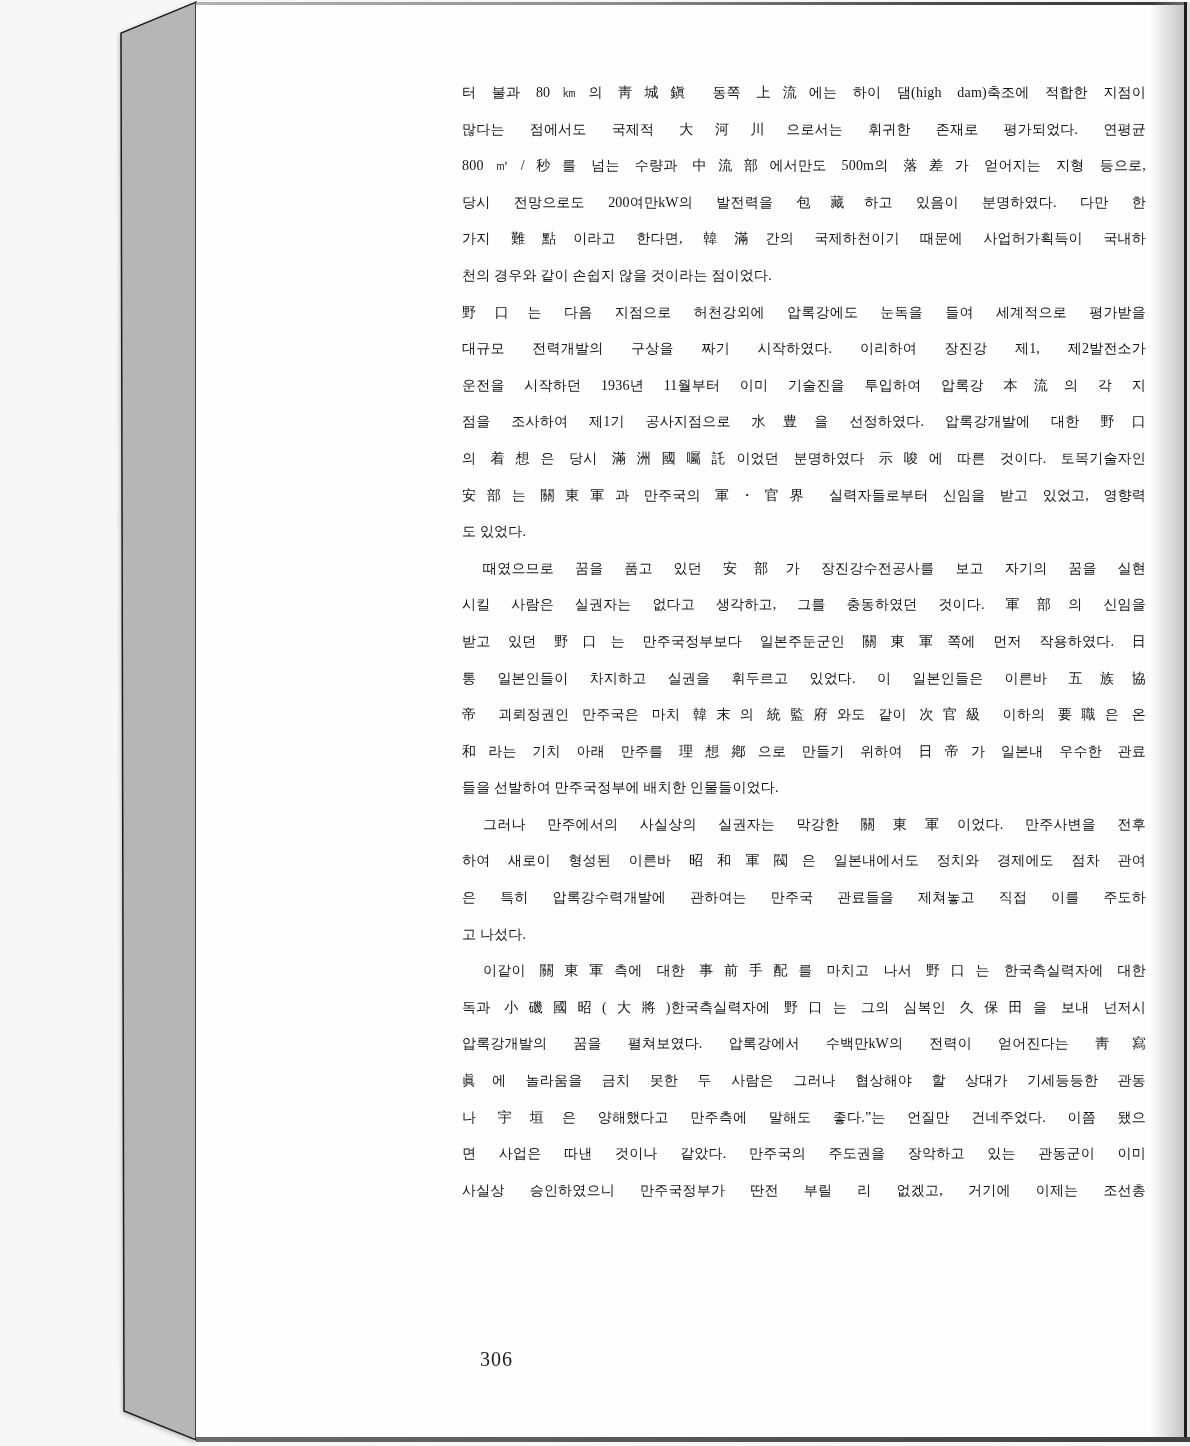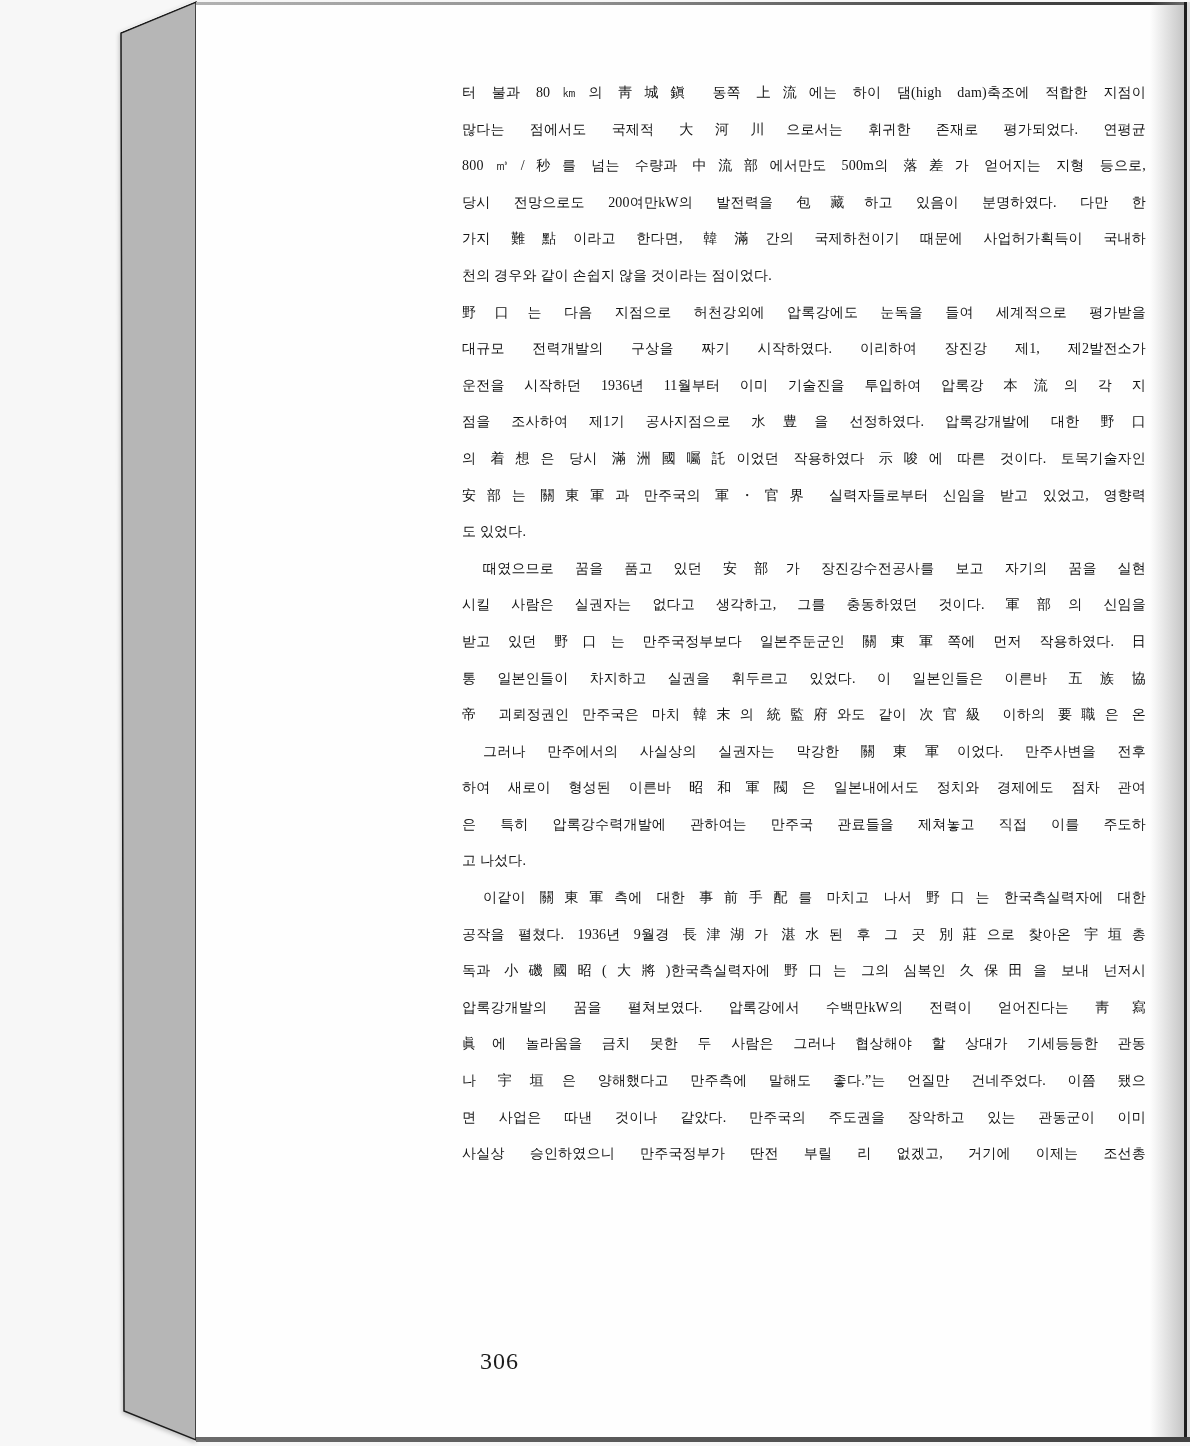--- a/index.html
+++ b/index.html
@@ -57,21 +57,21 @@
     letter-spacing:0.2px;
     text-align:justify;
     text-align-last:justify;
     overflow:visible;
   }
   .line.indent { text-indent:21px; }
   .line.para-end { text-align-last:left; }
   .page-number {
     position:absolute;
     left:284px; top:1346px;
-    font-size:24px;
+    font-size:20px;
     color:#1c1c1c;
     letter-spacing:1px;
   }
 </style>
 </head>
 <body>
 
 <div class="scene">
 
   <svg class="spine-svg" width="1190" height="1446" viewBox="0 0 1190 1446">
@@ -90,34 +90,35 @@
         <div class="line">터 불과 80㎞의 靑城鎭 동쪽 上流에는 하이 댐(high dam)축조에 적합한 지점이</div>
         <div class="line">많다는 점에서도 국제적 大河川으로서는 휘귀한 존재로 평가되었다.  연평균</div>
         <div class="line">800㎥/秒를 넘는 수량과 中流部에서만도 500m의 落差가 얻어지는 지형 등으로,</div>
         <div class="line">당시 전망으로도 200여만kW의 발전력을 包藏하고 있음이 분명하였다.  다만 한</div>
         <div class="line">가지 難點이라고 한다면, 韓滿간의 국제하천이기 때문에 사업허가획득이 국내하</div>
         <div class="line para-end">천의 경우와 같이 손쉽지 않을 것이라는 점이었다.</div>
         <div class="line">野口는 다음 지점으로 허천강외에 압록강에도 눈독을 들여 세계적으로 평가받을</div>
         <div class="line">대규모 전력개발의 구상을 짜기 시작하였다.  이리하여 장진강 제1, 제2발전소가</div>
         <div class="line">운전을 시작하던 1936년 11월부터 이미 기술진을 투입하여 압록강 本流의 각 지</div>
         <div class="line">점을 조사하여 제1기 공사지점으로 水豊을 선정하였다.  압록강개발에 대한 野口</div>
-        <div class="line">의 着想은 당시 滿洲國囑託이었던 작용하였다 示唆에 따른 것이다.  토목기술자인</div>
+        <div class="line">의 着想은 당시 滿洲國囑託이었던 분명하였다 示唆에 따른 것이다.  토목기술자인</div>
         <div class="line">安部는 關東軍과 만주국의 軍・官界 실력자들로부터 신임을 받고 있었고, 영향력</div>
         <div class="line para-end">도 있었다.</div>
         <div class="line indent">때였으므로 꿈을 품고 있던 安部가 장진강수전공사를 보고 자기의 꿈을 실현</div>
         <div class="line">시킬 사람은 실권자는 없다고 생각하고, 그를 충동하였던 것이다.  軍部의 신임을</div>
         <div class="line">받고 있던 野口는 만주국정부보다 일본주둔군인 關東軍쪽에 먼저 작용하였다.  日</div>
         <div class="line">통 일본인들이 차지하고 실권을 휘두르고 있었다.  이 일본인들은 이른바 五族協</div>
         <div class="line">帝 괴뢰정권인 만주국은 마치 韓末의 統監府와도 같이 次官級 이하의 要職은 온</div>
+        <div class="line">和라는 기치 아래 만주를 理想鄕으로 만들기 위하여 日帝가 일본내 우수한 관료</div>
+        <div class="line para-end">들을 선발하여 만주국정부에 배치한 인물들이었다.</div>
         <div class="line indent">그러나 만주에서의 사실상의 실권자는 막강한 關東軍이었다.  만주사변을 전후</div>
         <div class="line">하여 새로이 형성된 이른바 昭和軍閥은 일본내에서도 정치와 경제에도 점차 관여</div>
         <div class="line">은 특히 압록강수력개발에 관하여는 만주국 관료들을 제쳐놓고 직접 이를 주도하</div>
         <div class="line para-end">고 나섰다.</div>
         <div class="line indent">이같이 關東軍측에 대한 事前手配를 마치고 나서 野口는 한국측실력자에 대한</div>
-        <div class="line">공작을 펼쳤다.  1936년 9월경 長津湖가 湛水된 후 그 곳 別莊으로 찾아온 宇垣총</div>
         <div class="line">독과 小磯國昭(大將)한국측실력자에 野口는 그의 심복인 久保田을 보내 넌저시</div>
         <div class="line">압록강개발의 꿈을 펼쳐보였다.  압록강에서 수백만kW의 전력이 얻어진다는 靑寫</div>
         <div class="line">眞에 놀라움을 금치 못한 두 사람은 그러나 협상해야 할 상대가 기세등등한 관동</div>
         <div class="line">나 宇垣은 양해했다고 만주측에 말해도 좋다.”는 언질만 건네주었다.  이쯤 됐으</div>
         <div class="line">면 사업은 따낸 것이나 같았다.  만주국의 주도권을 장악하고 있는 관동군이 이미</div>
         <div class="line">사실상 승인하였으니 만주국정부가 딴전 부릴 리 없겠고, 거기에 이제는 조선총</div>
       </div>
 
     <div class="page-number">306</div>
   </div>

